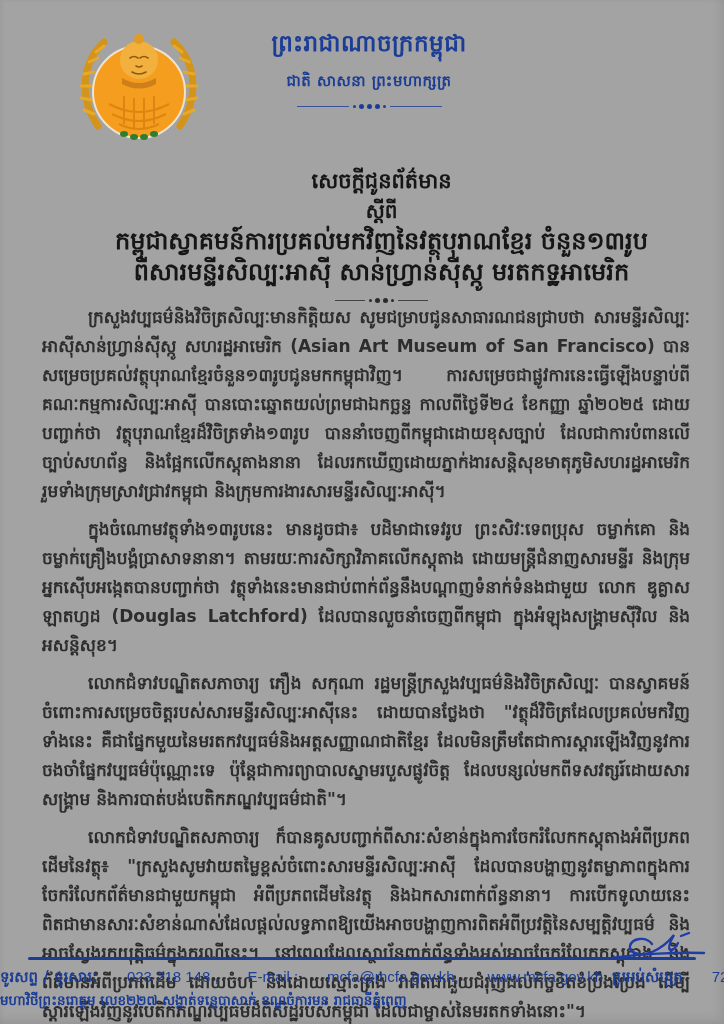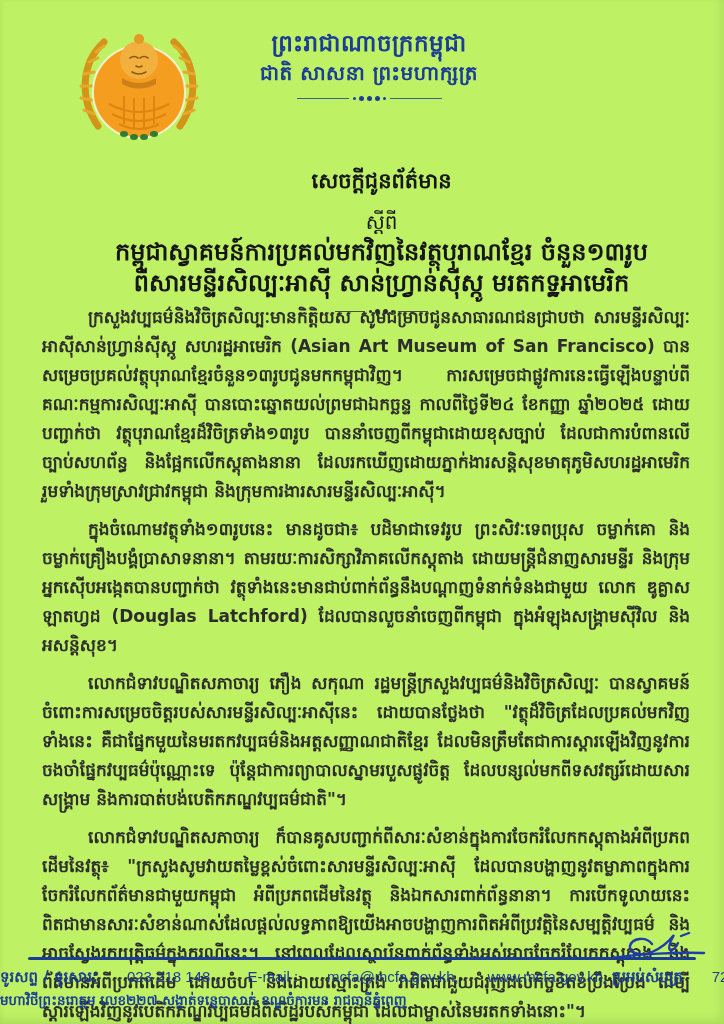--- a/index.html
+++ b/index.html
@@ -7,43 +7,43 @@
     --body-ink:#2d2d2d;
     --seal-orange:#f59d1e;
     --seal-gold:#d4941a;
   }
   *{margin:0;padding:0;box-sizing:border-box;}
   html,body{background:#e8e8e6;}
   .page{
     position:relative;
     width:724px;height:1024px;
     margin:0 auto;
-    background:#bef264;
+    background:#a3a3a3;
     overflow:hidden;
     font-family:"DejaVu Sans","Liberation Sans",sans-serif;
     box-shadow:inset -4px -5px 10px rgba(0,0,0,0.07), inset 2px 0 4px rgba(0,0,0,0.03);
   }
   
   .seal{position:absolute;left:74px;top:18px;width:130px;height:134px;}
   .header-center{position:absolute;left:0;top:28px;width:100%;text-align:center;padding-left:14px;}
   .kh-muol{font-weight:bold;color:var(--accent);letter-spacing:0.5px;}
   .kingdom{font-size:23px;line-height:30px;}
-  .motto{font-size:20px;line-height:30px;}
+  .motto{font-size:15px;line-height:30px;margin-top:8px;}
   .divider{display:flex;align-items:center;justify-content:center;gap:4px;margin-top:8px;}
   .d-line{display:inline-block;height:1px;width:52px;background:currentColor;opacity:.8;}
   .d-dots{display:inline-flex;gap:3px;}
   .d-dots i{display:inline-block;width:5px;height:5px;border-radius:50%;background:currentColor;}
   .d-dots i.sm{width:3px;height:3px;align-self:center;}
   .blue-div{color:var(--accent);}
   .dark-div{color:#2a2a2a;margin-top:10px;}
   .ministry-name{position:absolute;left:26px;top:138px;font-size:19px;}
   
   .title-block{position:absolute;left:0;top:166px;width:100%;text-align:center;color:#161616;padding-left:39px;}
   .title-block .t1{font-size:21px;font-weight:bold;line-height:30px;}
-  .title-block .t2{font-size:20px;font-weight:normal;line-height:30px;margin-top:11px;}
+  .title-block .t2{font-size:20px;font-weight:bold;line-height:30px;}
   .title-block .t3,.title-block .t4{font-size:24px;font-weight:bold;line-height:31px;}
   
   .body-text{
     position:absolute;left:42px;top:303px;width:648px;
     font-size:17px;line-height:29px;color:var(--body-ink);
     text-align:justify;
   }
   .body-text p{text-indent:46px;margin-bottom:9px;font-weight:bold;}
   
   .signature{position:absolute;right:16px;top:926px;width:100px;height:40px;}

